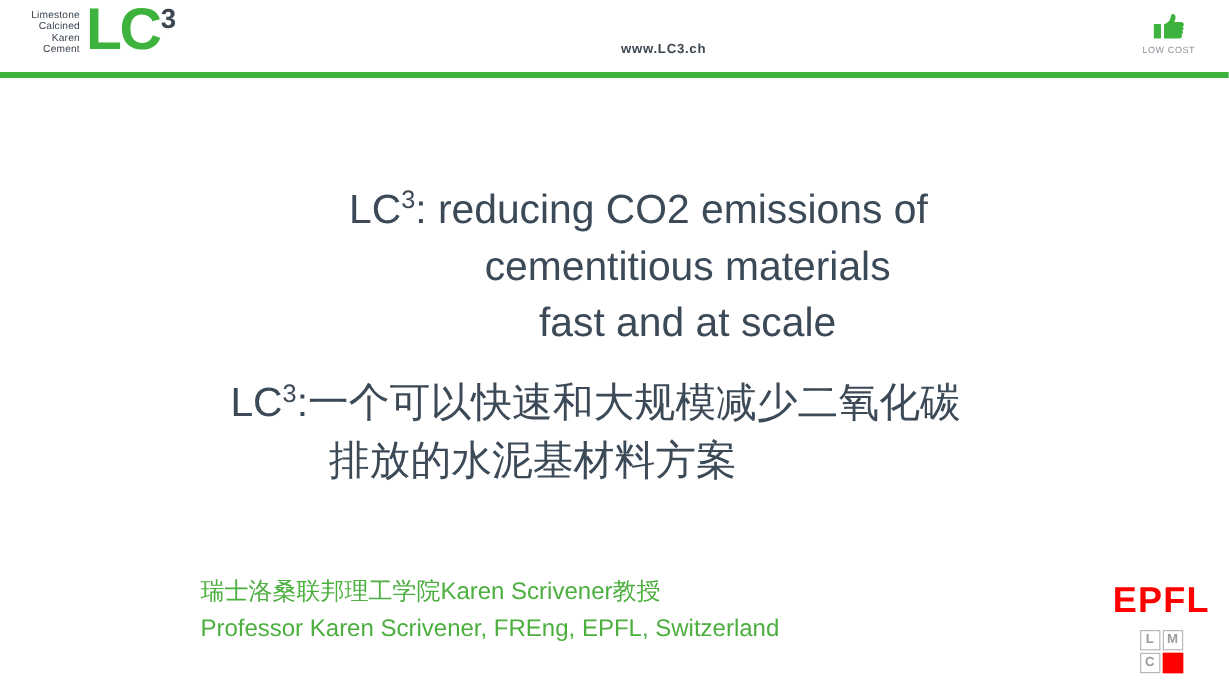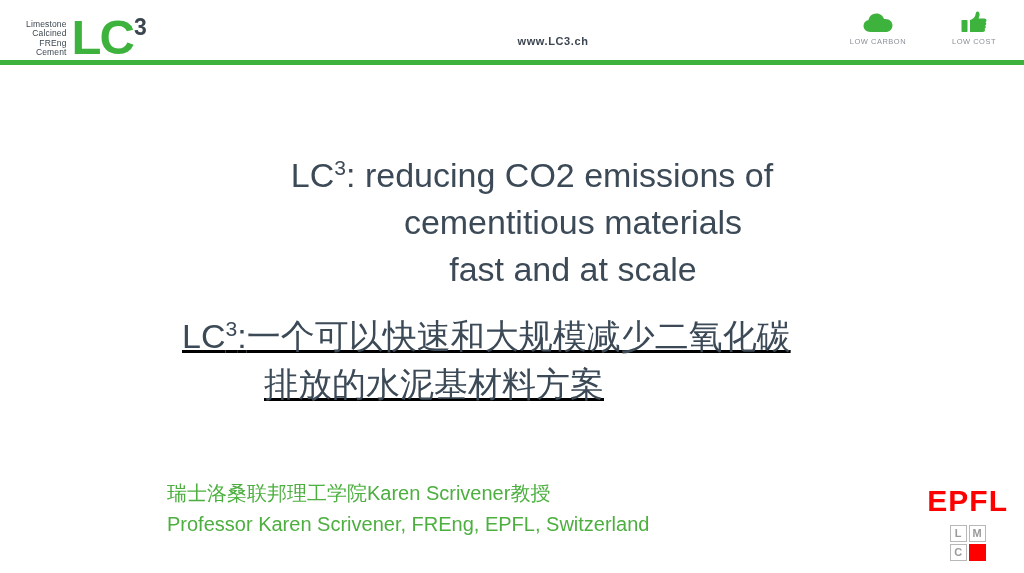--- a/index.html
+++ b/index.html
@@ -29,21 +29,21 @@
     left: 0;
     top: 0;
     width: 1024px;
     height: 60px;
   }
 
   
   .brand {
     position: absolute;
     left: 26px;
-    top: 15px;
+    top: 3px;
     display: flex;
     align-items: center;
   }
   .brand-words {
     display: flex;
     flex-direction: column;
     align-items: flex-end;
     justify-content: center;
     line-height: 1.12;
     padding-right: 5px;
@@ -148,24 +148,23 @@
     font-weight: normal;
   }
   .sup {
     font-size: 0.62em;
     vertical-align: super;
     line-height: 0;
   }
 
   .title-block-cn {
     position: absolute;
-    left: 182px;
+    left: 192px;
     top: 312px;
     width: 760px;
-    text-decoration: underline;
   }
   .cn-line {
     color: #3c4a57;
     font-size: 34px;
     line-height: 48px;
     white-space: nowrap;
   }
   .cn-line.indent {
     padding-left: 82px;
   }
@@ -227,41 +226,33 @@
 <body>
 
 <div class="slide">
 
   <div class="header">
 
     <div class="brand">
       <div class="brand-words">
         <span>Limestone</span>
         <span>Calcined</span>
-        <span>FREng</span>
+        <span>Karen</span>
         <span>Cement</span>
       </div>
       <div class="brand-mark">
         <span class="brand-lc">LC</span>
         <span class="brand-sup">3</span>
       </div>
     </div>
 
     <div class="header-url">www.LC3.ch</div>
 
     <div class="features">
 
-      <div class="feature">
-        <div class="feature-icon">
-          <svg width="30" height="22" viewBox="0 0 30 22" aria-hidden="true">
-            <path d="M7.5 20 C3.4 20 0.5 17.2 0.5 13.8 C0.5 10.9 2.6 8.5 5.5 7.9 C6.1 4.2 9.4 1.4 13.4 1.4 C17.1 1.4 20.2 3.8 21.1 7.1 C21.6 7.0 22.1 6.9 22.6 6.9 C26.4 6.9 29.5 9.8 29.5 13.4 C29.5 17.1 26.4 20 22.6 20 Z" fill="#3db33d"></path>
-          </svg>
-        </div>
-        <div class="feature-label">LOW CARBON</div>
-      </div>
 
       <div class="feature">
         <div class="feature-icon">
           <svg width="26" height="24" viewBox="0 0 26 24" aria-hidden="true">
             <rect x="0.5" y="10" width="6" height="12" rx="0.8" fill="#3db33d"></rect>
             <path d="M9 22 L9 10.2 C9 10.2 12.2 9.3 13.8 6.6 C15.0 4.6 14.6 1.6 16.3 1.6 C18.2 1.6 18.9 3.6 18.5 5.6 C18.2 7.0 17.6 8.4 17.6 8.4 L23.4 8.4 C24.6 8.4 25.5 9.3 25.5 10.4 C25.5 11.2 25.1 11.8 24.5 12.2 C25.0 12.5 25.3 13.1 25.3 13.7 C25.3 14.5 24.8 15.2 24.1 15.5 C24.5 15.8 24.8 16.4 24.8 17.0 C24.8 17.8 24.2 18.5 23.5 18.7 C23.8 19.0 24.0 19.5 24.0 20.0 C24.0 21.1 23.1 22 21.9 22 Z" fill="#3db33d"></path>
           </svg>
         </div>
         <div class="feature-label">LOW COST</div>
       </div>

